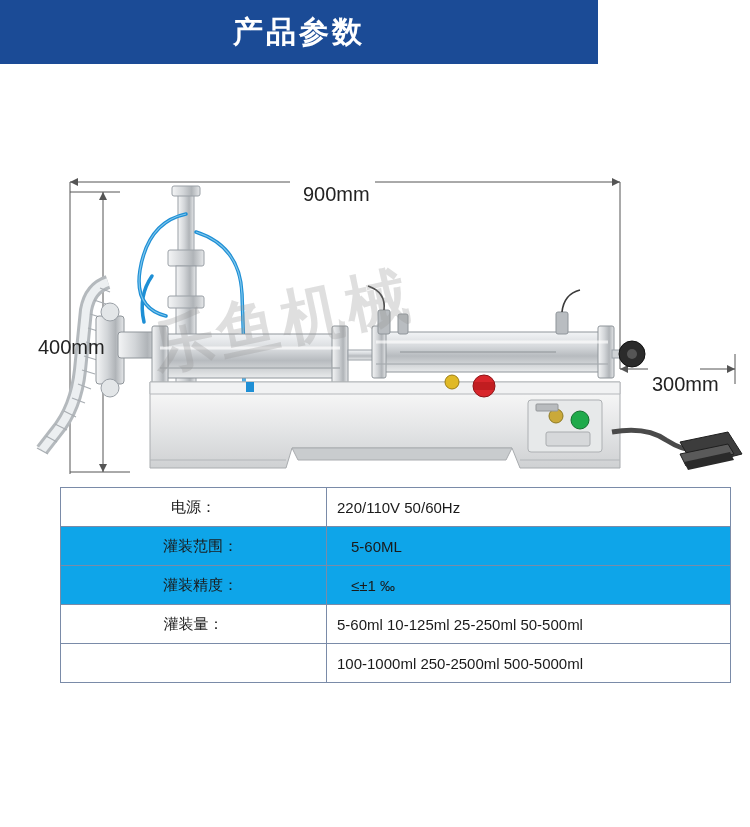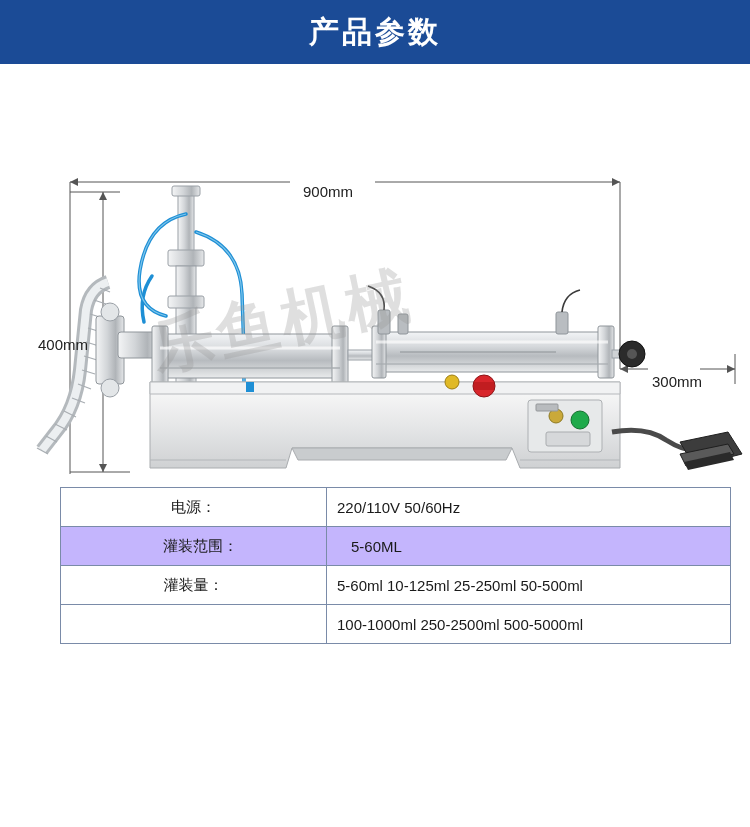--- a/index.html
+++ b/index.html
@@ -3,42 +3,42 @@
 <meta charset="utf-8">
 <style>
   html,body{margin:0;padding:0;}
   body{
     width:750px;height:827px;background:#ffffff;
     font-family:"Liberation Sans","DejaVu Sans",sans-serif;
     overflow:hidden;position:relative;
   }
   
   .banner{
-    width:750px;height:64px;background:#1b4b96;
+    width:598px;height:64px;background:#1b4b96;
     display:flex;align-items:center;justify-content:center;
     box-sizing:border-box;
   }
   .banner-title{
     color:#ffffff;font-size:30px;font-weight:bold;letter-spacing:3px;
     font-family:"DejaVu Sans","Liberation Sans",sans-serif;
   }
   
   .diagram-area{
     position:relative;width:750px;height:410px;background:#ffffff;
   }
   .diagram-svg{position:absolute;left:0;top:0;}
   .watermark{
     position:absolute;left:150px;top:215px;
     font-size:62px;color:rgba(150,150,150,0.30);
     font-family:"DejaVu Sans","Liberation Sans",sans-serif;
     transform:rotate(-12deg);letter-spacing:4px;
     pointer-events:none;user-select:none;font-weight:bold;
   }
   .dim-label{
-    position:absolute;font-size:15px;color:#222;
+    position:absolute;font-size:20px;color:#222;
     font-family:"Liberation Sans",sans-serif;
   }
   .dim-top{left:303px;top:119px;}
   .dim-left{left:38px;top:272px;}
   .dim-right{left:652px;top:309px;}
   
   .table-wrap{position:absolute;left:60px;top:487px;width:630px;}
   table.spec{
     border-collapse:collapse;width:630px;
     table-layout:fixed;
@@ -47,21 +47,21 @@
     border:1px solid #7a8ba8;
     height:38px;
     padding:0 10px;
     font-size:15px;
     color:#1a1a1a;
     font-family:"Liberation Sans","DejaVu Sans",sans-serif;
     vertical-align:middle;
   }
   td.lbl{width:245px;text-align:center;}
   td.val{width:383px;}
-  tr.alt td{background:#c4b5fd;padding-left:24px;}
+  tr.alt td{background:#0ea5e9;padding-left:24px;}
 </style>
 </head>
 <body>
 
 <div class="banner">
   <div class="banner-title">产品参数</div>
 </div>
 
 <div class="diagram-area">
 
@@ -221,20 +221,24 @@
   <table class="spec">
     <tbody>
       <tr>
         <td class="lbl">电源：</td>
         <td class="val">220/110V 50/60Hz</td>
       </tr>
       <tr class="alt">
         <td class="lbl">灌装范围：</td>
         <td class="val"> 5-60ML</td>
       </tr>
+      <tr class="alt">
+        <td class="lbl">灌装精度：</td>
+        <td class="val">≤±1 ‰</td>
+      </tr>
       <tr>
         <td class="lbl">灌装量：</td>
         <td class="val">5-60ml 10-125ml 25-250ml 50-500ml</td>
       </tr>
       <tr>
         <td class="lbl"></td>
         <td class="val">100-1000ml 250-2500ml 500-5000ml</td>
       </tr>
     </tbody>
   </table>

